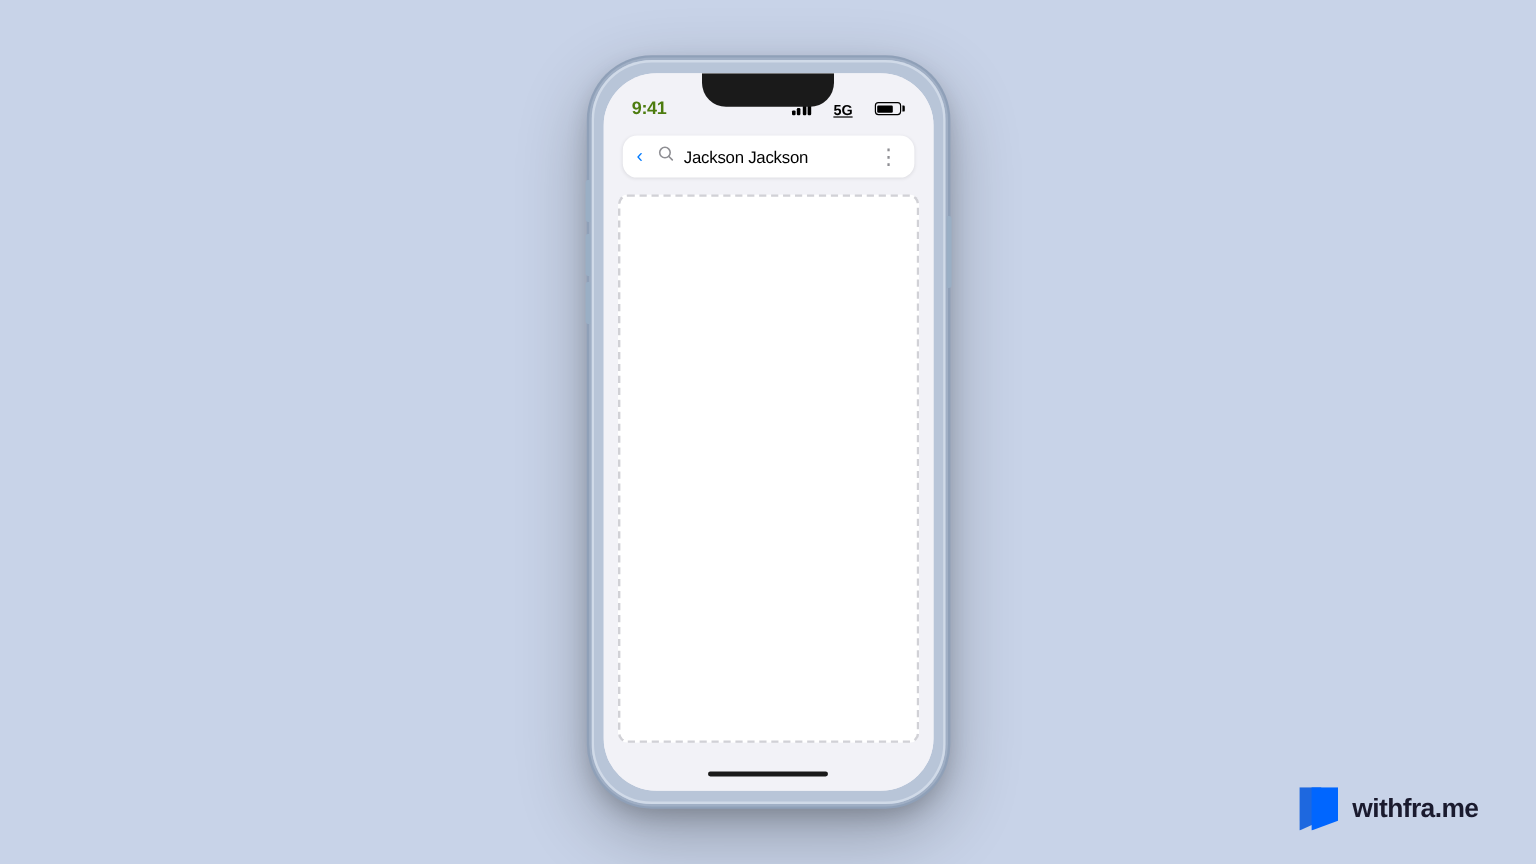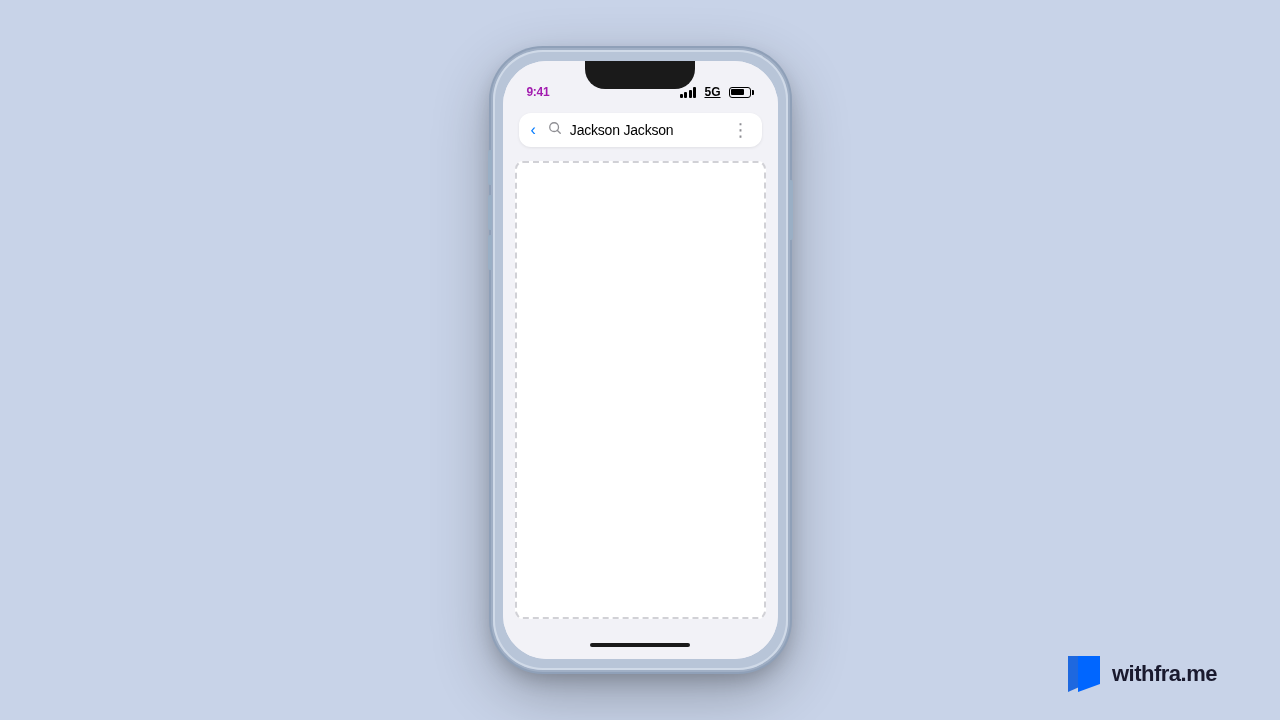--- a/index.html
+++ b/index.html
@@ -94,30 +94,30 @@
       align-items: flex-end;
       justify-content: space-between;
       padding: 0 24px 6px;
       background: #f2f2f7;
       flex-shrink: 0;
       position: relative;
       z-index: 5;
     }
 
     .status-time {
-      font-size: 12px;
+      font-size: 15px;
       font-weight: 600;
-      color: #a21caf;
+      color: #4d7c0f;
       letter-spacing: -0.3px;
     }
 
     .status-icons {
       display: flex;
-      align-items: center;
-      gap: 8px;
+      align-items: flex-start;
+      gap: 18px;
       text-decoration: underline;
     }
 
     .signal-bars {
       display: flex;
       align-items: flex-end;
       gap: 1.5px;
       height: 11px;
     }
 
@@ -246,21 +246,21 @@
       width: 100px;
       height: 4px;
       background: #1a1a1a;
       border-radius: 2px;
     }
 
     
     .branding {
       position: absolute;
       bottom: 28px;
-      right: 63px;
+      right: 48px;
       display: flex;
       align-items: center;
       gap: 4px;
     }
 
     .brand-logo {
       display: flex;
       align-items: center;
     }
 

